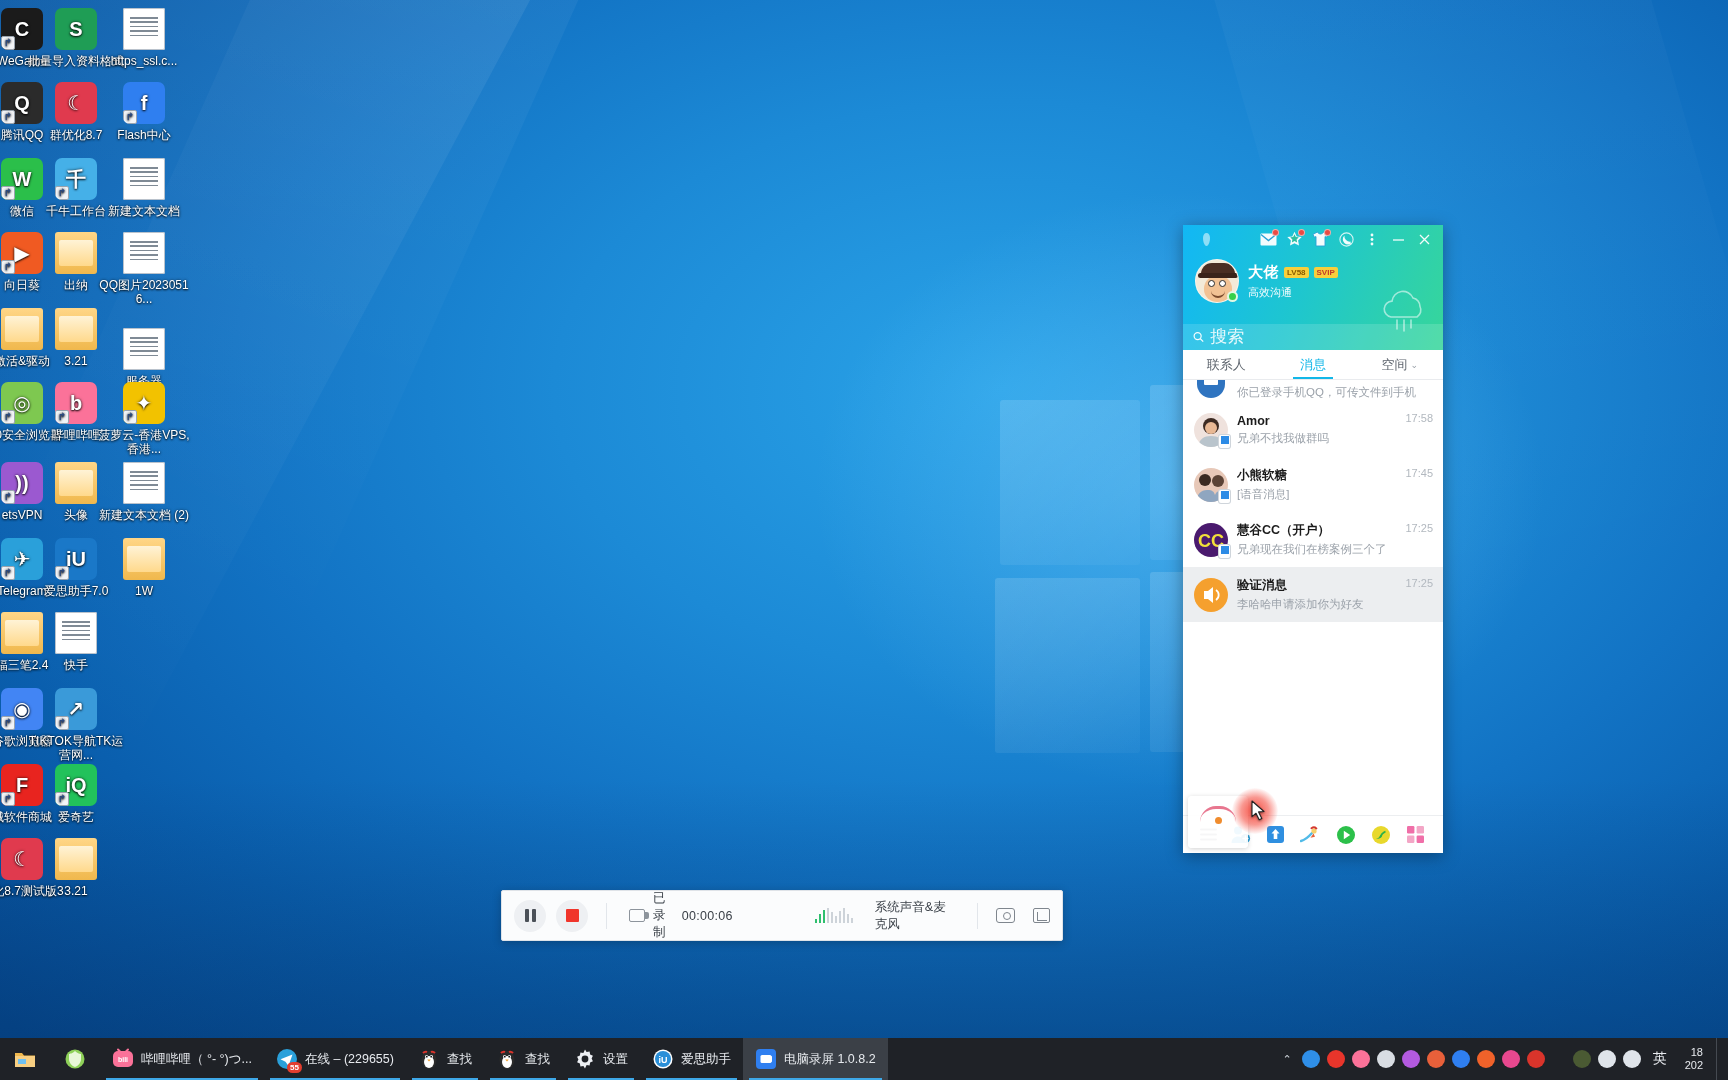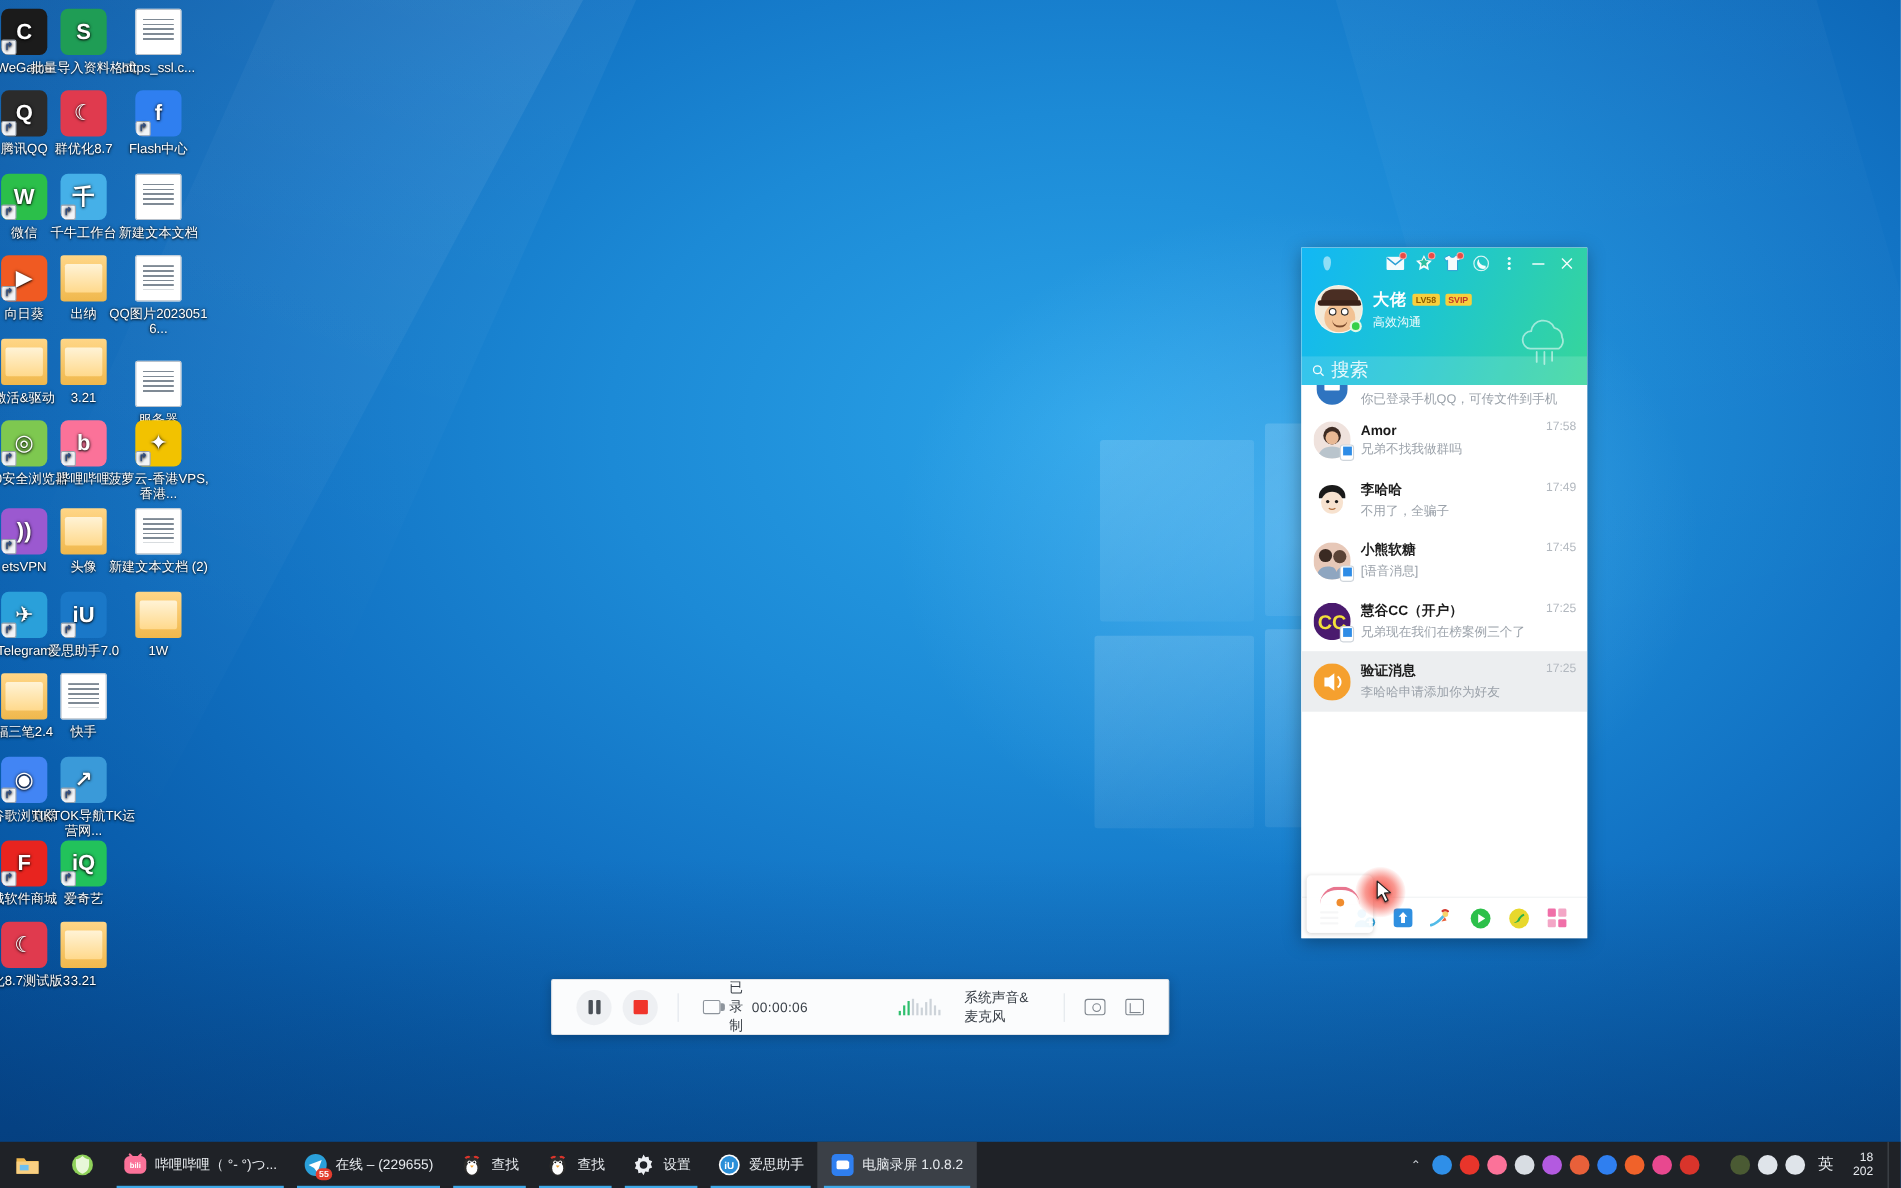--- a/index.html
+++ b/index.html
@@ -265,21 +265,21 @@
 
   
   #recorder-bar {
     position: absolute; left: 501px; top: 890px;
     width: 562px; height: 51px;
     background: #fbfcfd;
     border: 1px solid #dfe3e8;
     border-radius: 2px;
     box-shadow: 0 2px 10px rgba(0,0,0,.22);
     display: flex; align-items: center;
-    padding: 0 22px;
+    padding: 0 12px;
     font-size: 12.5px; color: #3a4048;
   }
   .rb-circle {
     width: 32px; height: 32px; border-radius: 50%;
     background: #eef0f3;
     display: flex; align-items: center; justify-content: center;
     cursor: pointer; flex: none;
   }
   .rb-pause { display: flex; gap: 3px; }
   .rb-pause i { display: block; width: 4px; height: 13px; background: #4b5158; border-radius: 1px; }
@@ -582,20 +582,32 @@
 
     <div class="qq-search">
       <svg width="12" height="12" viewBox="0 0 12 12">
           <circle cx="5" cy="5" r="3.8" fill="none" stroke="rgba(255,255,255,.95)" stroke-width="1.3"></circle>
           <path d="M7.9 7.9L11 11" stroke="rgba(255,255,255,.95)" stroke-width="1.3"></path>
         </svg>
       <input readonly="" placeholder="搜索" style="">
     </div>
   </div>
 
+  <div class="qq-tabs">
+      <div class="qq-tab">
+        <span>联系人</span>
+      </div>
+      <div class="qq-tab active">
+        <span>消息</span>
+      </div>
+      <div class="qq-tab">
+        <span>空间</span>
+        <span class="caret">⌄</span>
+      </div>
+    </div>
 
   <div class="qq-list">
       <div class="qq-row partial">
         <div class="qq-row-av">
           <div class="inner"><svg viewBox="0 0 34 34" width="34" height="34">
               <rect width="34" height="34" fill="#fff"></rect>
               <path d="M3 2h28v16a14 14 0 0 1-28 0z" fill="#2f74c0"></path>
               <rect x="10" y="10" width="14" height="9" rx="1" fill="#fff"></rect>
             </svg></div>
         </div>
@@ -612,37 +624,20 @@
               <circle cx="17" cy="15" r="6" fill="#e8b894"></circle>
               <path d="M4 34c1-8 6-11 13-11s12 3 13 11z" fill="#b9c4cc"></path>
             </svg></div>
           <span class="phone-flag"></span>
         </div>
         <div class="qq-row-body">
           <div class="qq-row-name">Amor</div>
           <div class="qq-row-msg">兄弟不找我做群吗</div>
         </div>
         <div class="qq-row-time">17:58</div>
-      </div>
-      <div class="qq-row">
-        <div class="qq-row-av">
-          <div class="inner"><svg viewBox="0 0 34 34" width="34" height="34">
-              <rect width="34" height="34" fill="#fff"></rect>
-              <path d="M5 13a12 10 0 0 1 24 0v2H5z" fill="#1a1a1a"></path>
-              <ellipse cx="17" cy="19" rx="10" ry="10" fill="#f7e2cf"></ellipse>
-              <circle cx="13" cy="18" r="1.5" fill="#1a1a1a"></circle>
-              <circle cx="21" cy="18" r="1.5" fill="#1a1a1a"></circle>
-              <path d="M14 24q3 2 6 0" stroke="#b07040" stroke-width="1.2" fill="none"></path>
-            </svg></div>
-        </div>
-        <div class="qq-row-body">
-          <div class="qq-row-name">李哈哈</div>
-          <div class="qq-row-msg">不用了，全骗子</div>
-        </div>
-        <div class="qq-row-time">17:49</div>
       </div>
       <div class="qq-row">
         <div class="qq-row-av">
           <div class="inner"><svg viewBox="0 0 34 34" width="34" height="34">
               <rect width="34" height="34" fill="#e7c8b8"></rect>
               <circle cx="11" cy="12" r="6" fill="#3a2a22"></circle>
               <circle cx="24" cy="13" r="6" fill="#5b4336"></circle>
               <path d="M2 34c1-8 5-12 11-12s7 2 8 5c1-3 4-5 8-5s5 5 5 12z" fill="#8fa6c0"></path>
             </svg></div>
           <span class="phone-flag"></span>

